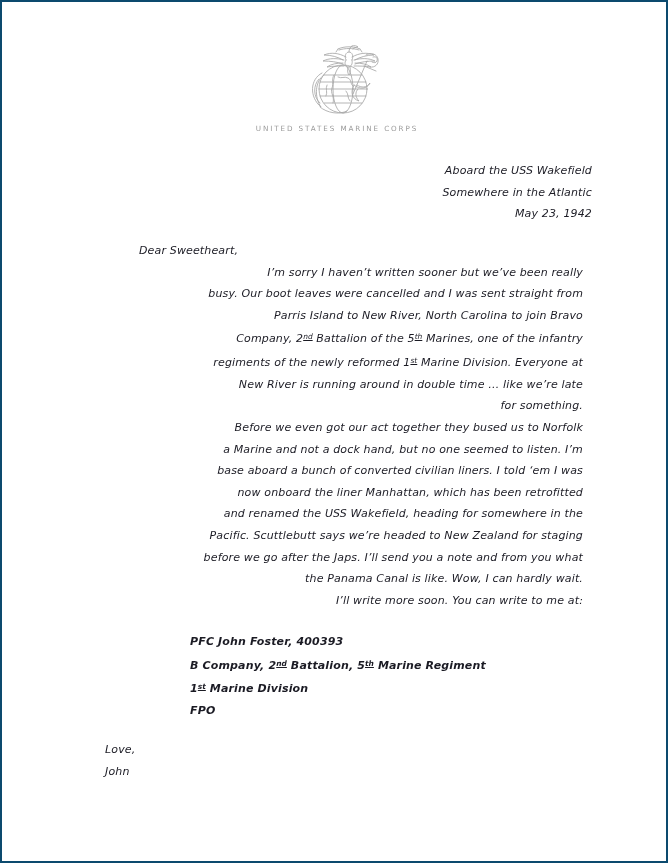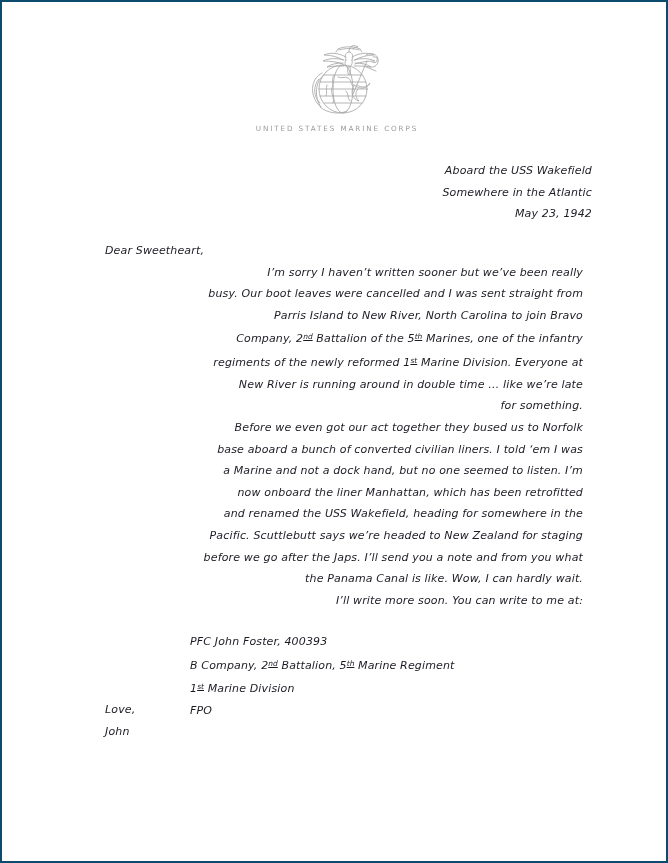--- a/index.html
+++ b/index.html
@@ -78,20 +78,21 @@
   
   .body-block {
     position: absolute;
     left: 103px;
     top: 238px;
     width: 478px;
   }
   .salutation {
     display: block;
     margin-bottom: 0px;
+    margin-left: 34px;
   }
   .para {
     display: block;
     text-indent: 40px;
   }
   .para .ln {
     display: block;
     white-space: nowrap;
     text-align: right;
   }
@@ -110,27 +111,28 @@
   
   .addr-block {
     position: absolute;
     left: 188px;
     top: 629px;
     width: 400px;
   }
   .addr-block .ln {
     display: block;
     white-space: nowrap;
+    font-weight: bold;
   }
 
   
   .closing {
     position: absolute;
     left: 103px;
-    top: 697px;
+    top: 737px;
     width: 250px;
   }
   .closing .ln {
     display: block;
     white-space: nowrap;
   }
 </style>
 </head>
 <body>
 
@@ -208,22 +210,22 @@
       <span class="ln">busy. Our boot leaves were cancelled and I was sent straight from</span>
       <span class="ln">Parris Island to New River, North Carolina to join Bravo</span>
       <span class="ln">Company, 2<sup class="ord">nd</sup> Battalion of the 5<sup class="ord">th</sup> Marines, one of the infantry</span>
       <span class="ln">regiments of the newly reformed 1<sup class="ord">st</sup> Marine Division. Everyone at</span>
       <span class="ln">New River is running around in double time … like we’re late</span>
       <span class="ln">for something.</span>
     </div>
 
     <div class="para">
       <span class="ln first">Before we even got our act together they bused us to Norfolk</span>
+      <span class="ln">a Marine and not a dock hand, but no one seemed to listen. I’m</span>
       <span class="ln">base aboard a bunch of converted civilian liners. I told ‘em I was</span>
-      <span class="ln">a Marine and not a dock hand, but no one seemed to listen. I’m</span>
       <span class="ln">now onboard the liner Manhattan, which has been retrofitted</span>
       <span class="ln">and renamed the USS Wakefield, heading for somewhere in the</span>
       <span class="ln">Pacific. Scuttlebutt says we’re headed to New Zealand for staging</span>
       <span class="ln">before we go after the Japs. I’ll send you a note and from you what</span>
       <span class="ln">the Panama Canal is like. Wow, I can hardly wait.</span>
     </div>
 
     <div class="para">
       <span class="ln first">I’ll write more soon. You can write to me at:</span>
     </div>

